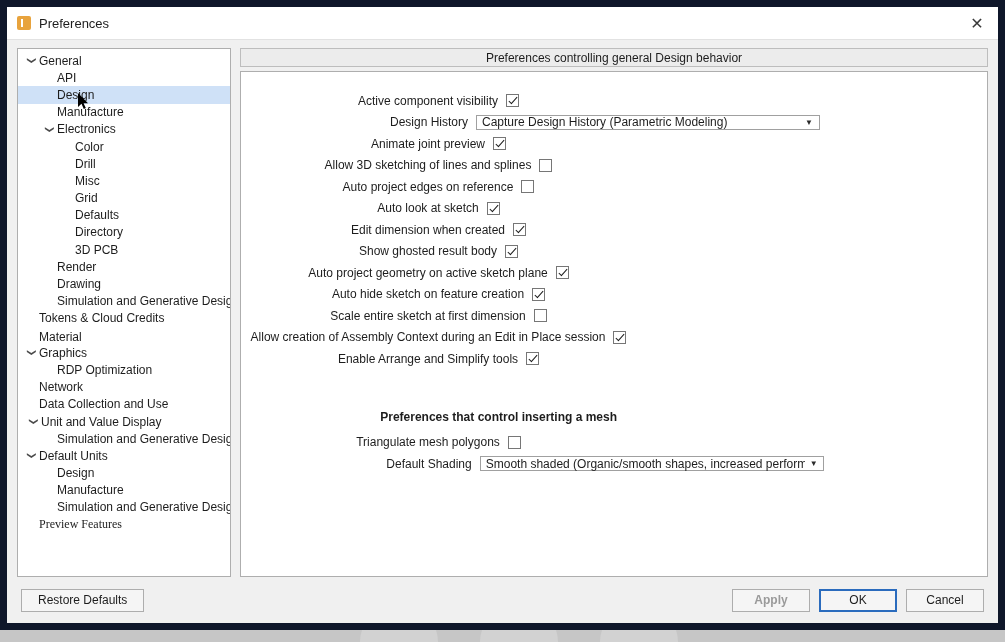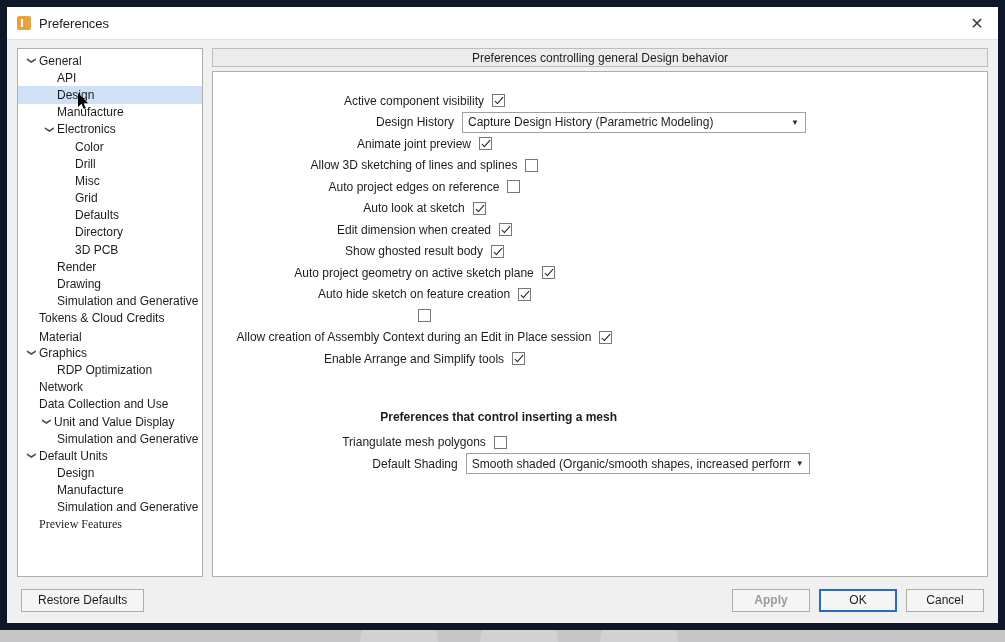--- a/index.html
+++ b/index.html
@@ -73,21 +73,21 @@
   .content {
     flex: 1 1 auto;
     display: flex;
     padding: 8px 10px 0 10px;
     box-sizing: border-box;
     min-height: 0;
   }
 
   
   .tree-panel {
-    width: 186px;
+    width: 214px;
     background: #ffffff;
     border: 1px solid #aeaeae;
     box-sizing: border-box;
     overflow: hidden;
     flex: 0 0 auto;
     padding-top: 3px;
   }
   .tree-row {
     height: 17.2px;
     display: flex;
@@ -173,21 +173,21 @@
     transform: rotate(42deg);
   }
   .checkbox-slot {
     width: 346px;
     display: flex;
     align-items: center;
     flex: 0 0 auto;
   }
   .combo {
     width: 344px;
-    height: 21px;
+    height: 15px;
     border: 1px solid #a0a0a0;
     background: #fff;
     box-sizing: border-box;
     display: flex;
     align-items: center;
     font-size: 12px;
     color: #1d1d1d;
     padding-left: 5px;
     flex: 0 0 auto;
     position: relative;
@@ -360,21 +360,21 @@
           <span class="tree-label">RDP Optimization</span>
         </div>
         <div class="tree-row" style="padding-left: 6px;">
           <span class="twisty"></span>
           <span class="tree-label">Network</span>
         </div>
         <div class="tree-row" style="padding-left: 6px;">
           <span class="twisty"></span>
           <span class="tree-label">Data Collection and Use</span>
         </div>
-        <div class="tree-row" style="padding-left: 21px;">
+        <div class="tree-row" style="padding-left: 0; margin-left: 8px;">
           <span class="twisty" style="transform: rotate(90deg); display: inline-block;">❯</span>
           <span class="tree-label">Unit and Value Display</span>
         </div>
         <div class="tree-row" style="padding-left: 24px;">
           <span class="twisty"></span>
           <span class="tree-label">Simulation and Generative Design</span>
         </div>
         <div class="tree-row" style="padding-left: 6px;">
           <span class="twisty" style="transform: rotate(90deg); display: inline-block;">❯</span>
           <span class="tree-label">Default Units</span>
@@ -456,20 +456,21 @@
                 <div class="checkbox checked"></div>
               </div>
             </div>
             <div class="pref-row">
               <div class="pref-label">Auto hide sketch on feature creation</div>
               <div class="checkbox-slot">
                 <div class="checkbox checked"></div>
               </div>
             </div>
             <div class="pref-row">
+              <div class="pref-label">Scale entire sketch at first dimension</div>
               <div class="checkbox-slot">
                 <div class="checkbox"></div>
               </div>
             </div>
             <div class="pref-row">
               <div class="pref-label">Allow creation of Assembly Context during an Edit in Place session</div>
               <div class="checkbox-slot">
                 <div class="checkbox checked"></div>
               </div>
             </div>

